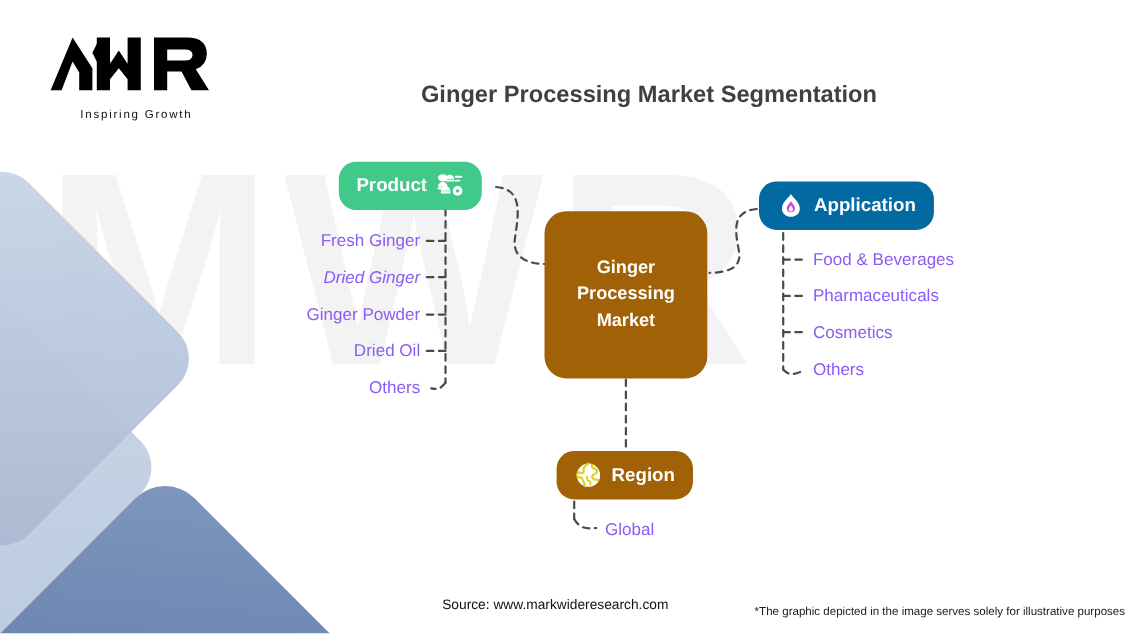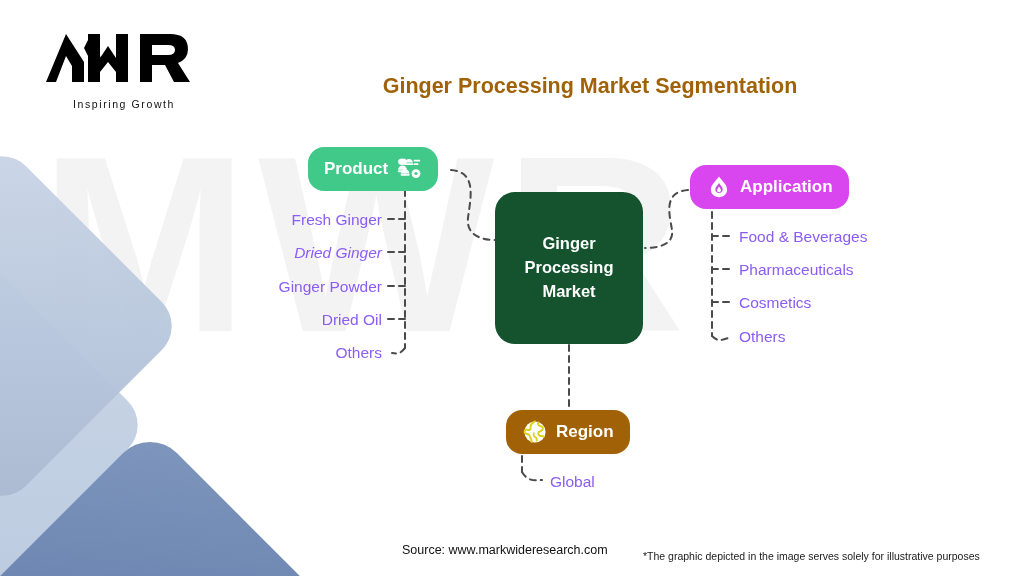--- a/index.html
+++ b/index.html
@@ -82,39 +82,39 @@
   }
 
   
   .title {
     position: absolute;
     left: 300px; top: 74px;
     width: 580px;
     text-align: center;
     font-size: 21.5px;
     font-weight: 700;
-    color: #a16207;
+    color: #404040;
     z-index: 6;
   }
 
   
   #links {
     position: absolute;
     left: 0; top: 0;
     width: 1024px; height: 576px;
     z-index: 2;
     pointer-events: none;
   }
 
   
   .center-node {
     position: absolute;
     left: 495px; top: 192px;
     width: 148px; height: 152px;
-    background: #14532d;
+    background: #a16207;
     border-radius: 20px;
     color: #ffffff;
     display: flex;
     align-items: center;
     justify-content: center;
     text-align: center;
     font-size: 16.5px;
     font-weight: 700;
     line-height: 1.45;
     z-index: 4;
@@ -128,21 +128,21 @@
     gap: 8px;
     padding: 9px 16px;
     border-radius: 16px;
     color: #ffffff;
     font-size: 17px;
     font-weight: 700;
     z-index: 5;
     white-space: nowrap;
   }
   .badge.product     { left: 308px; top: 147px; background: #41c98a; }
-  .badge.application { left: 690px; top: 165px; background: #d946ef; }
+  .badge.application { left: 690px; top: 165px; background: #0369a1; }
   .badge.region      { left: 506px; top: 410px; background: #a16207; }
 
   .badge-icon { width: 26px; height: 26px; display:block; flex: 0 0 26px; }
 
   
   .leaf {
     position: absolute;
     font-size: 15.5px;
     color: #8b5cf6;
     white-space: nowrap;
@@ -154,21 +154,21 @@
   .source {
     position: absolute;
     left: 402px; top: 543px;
     font-size: 12.5px;
     font-weight: 400;
     color: #111;
     z-index: 6;
   }
   .disclaimer {
     position: absolute;
-    left: 643px; top: 550px;
+    left: 686px; top: 550px;
     font-size: 10.5px;
     color: #1a1a1a;
     z-index: 6;
     white-space: nowrap;
   }
 </style>
 </head>
 <body>
 
 <div id="canvas">

